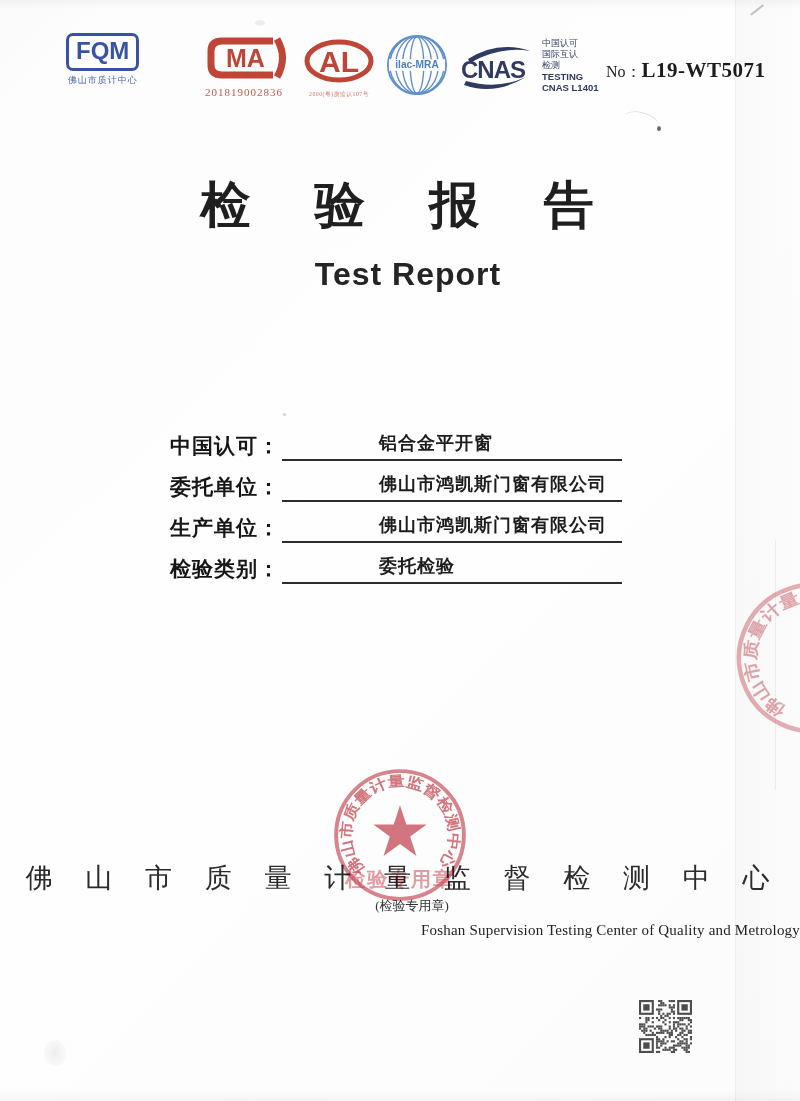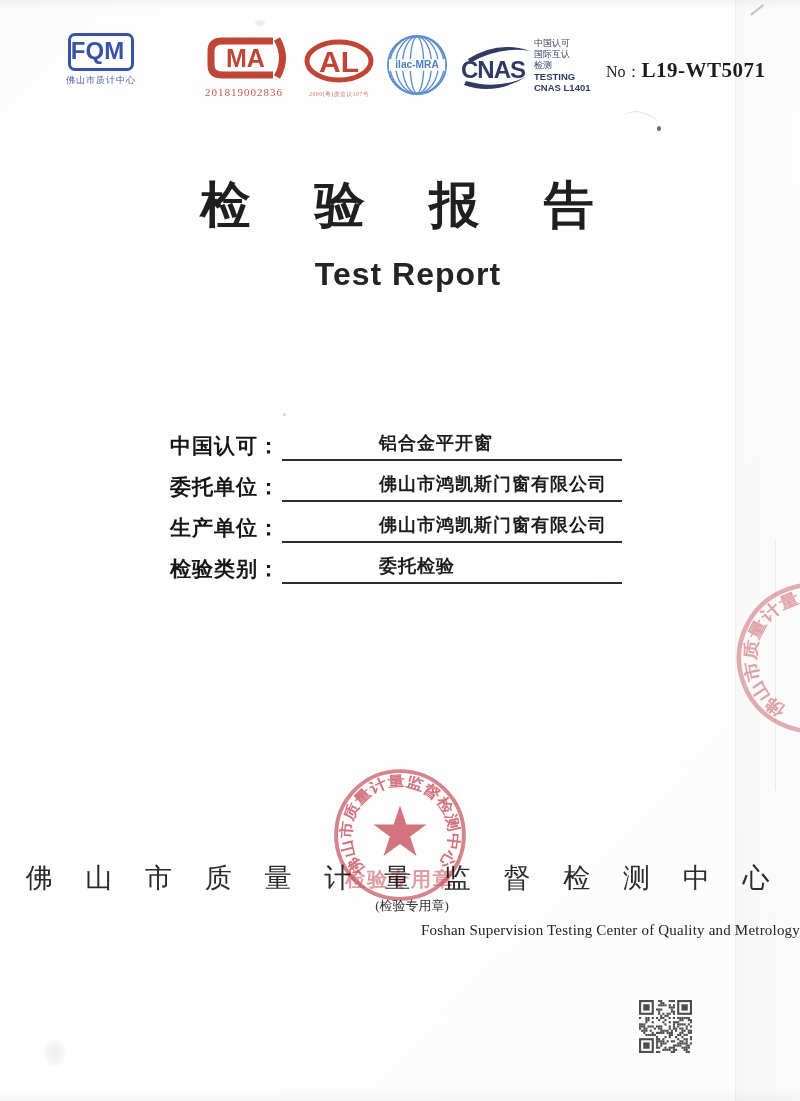--- a/index.html
+++ b/index.html
@@ -17,31 +17,31 @@
   .edge-line2{position:absolute;top:540px;height:250px;left:775px;width:1px;background:rgba(180,120,120,0.12);}
   .top-shade{position:absolute;top:0;left:0;right:0;height:10px;
     background:linear-gradient(to bottom,rgba(0,0,0,0.035),rgba(0,0,0,0));}
   .bottom-shade{position:absolute;bottom:0;left:0;right:0;height:12px;
     background:linear-gradient(to top,rgba(0,0,0,0.03),rgba(0,0,0,0));}
 
   
   .header{position:absolute;top:0;left:0;right:0;height:120px;}
   .fqm{position:absolute;left:66px;top:33px;text-align:center;}
   .fqm-box{display:inline-block;border:3px solid #3953a4;border-radius:7px;
-    padding:1px 7px 3px 0;color:#3953a4;font-weight:bold;font-size:24px;
+    padding:1px 7px 3px 7px;color:#3953a4;font-weight:bold;font-size:24px;
     font-family:"Liberation Sans",sans-serif;letter-spacing:0;}
   .fqm-cap{margin-top:3px;font-size:9px;color:#4a5fb0;letter-spacing:1px;font-family:"Liberation Sans",sans-serif;}
 
   .cma{position:absolute;left:205px;top:36px;text-align:left;}
   .cma-num{margin-top:2px;font-size:11px;color:#c4584a;letter-spacing:1px;font-family:Liberation Serif, serif;}
   .cal{position:absolute;left:303px;top:38px;text-align:center;}
   .cal-cap{margin-top:2px;font-size:6.5px;color:#d4776c;letter-spacing:0.5px;transform:scale(0.9);}
   .ilac{position:absolute;left:386px;top:34px;}
   .cnas{position:absolute;left:460px;top:44px;display:flex;align-items:flex-start;}
-  .cnas-cap{margin-top:-6px;font-size:9px;line-height:11px;color:#3a4368;}
+  .cnas-cap{margin-left:8px;margin-top:-6px;font-size:9px;line-height:11px;color:#3a4368;}
   .cnas-cap .b{font-family:"Liberation Sans",sans-serif;font-weight:bold;font-size:9.5px;color:#2f3a5f;}
 
   .report-no{position:absolute;left:606px;top:58px;font-size:16px;color:#1c1c1c;}
   .report-no .val{font-weight:bold;font-size:21px;letter-spacing:0.5px;}
 
   
   .title-cn{position:absolute;top:172px;left:0;width:100%;text-align:center;
     transform:translateX(10px);
     font-size:50px;font-weight:bold;letter-spacing:26px;color:#1f1f1f;}
   .title-en{position:absolute;top:256px;left:0;width:100%;text-align:center;

